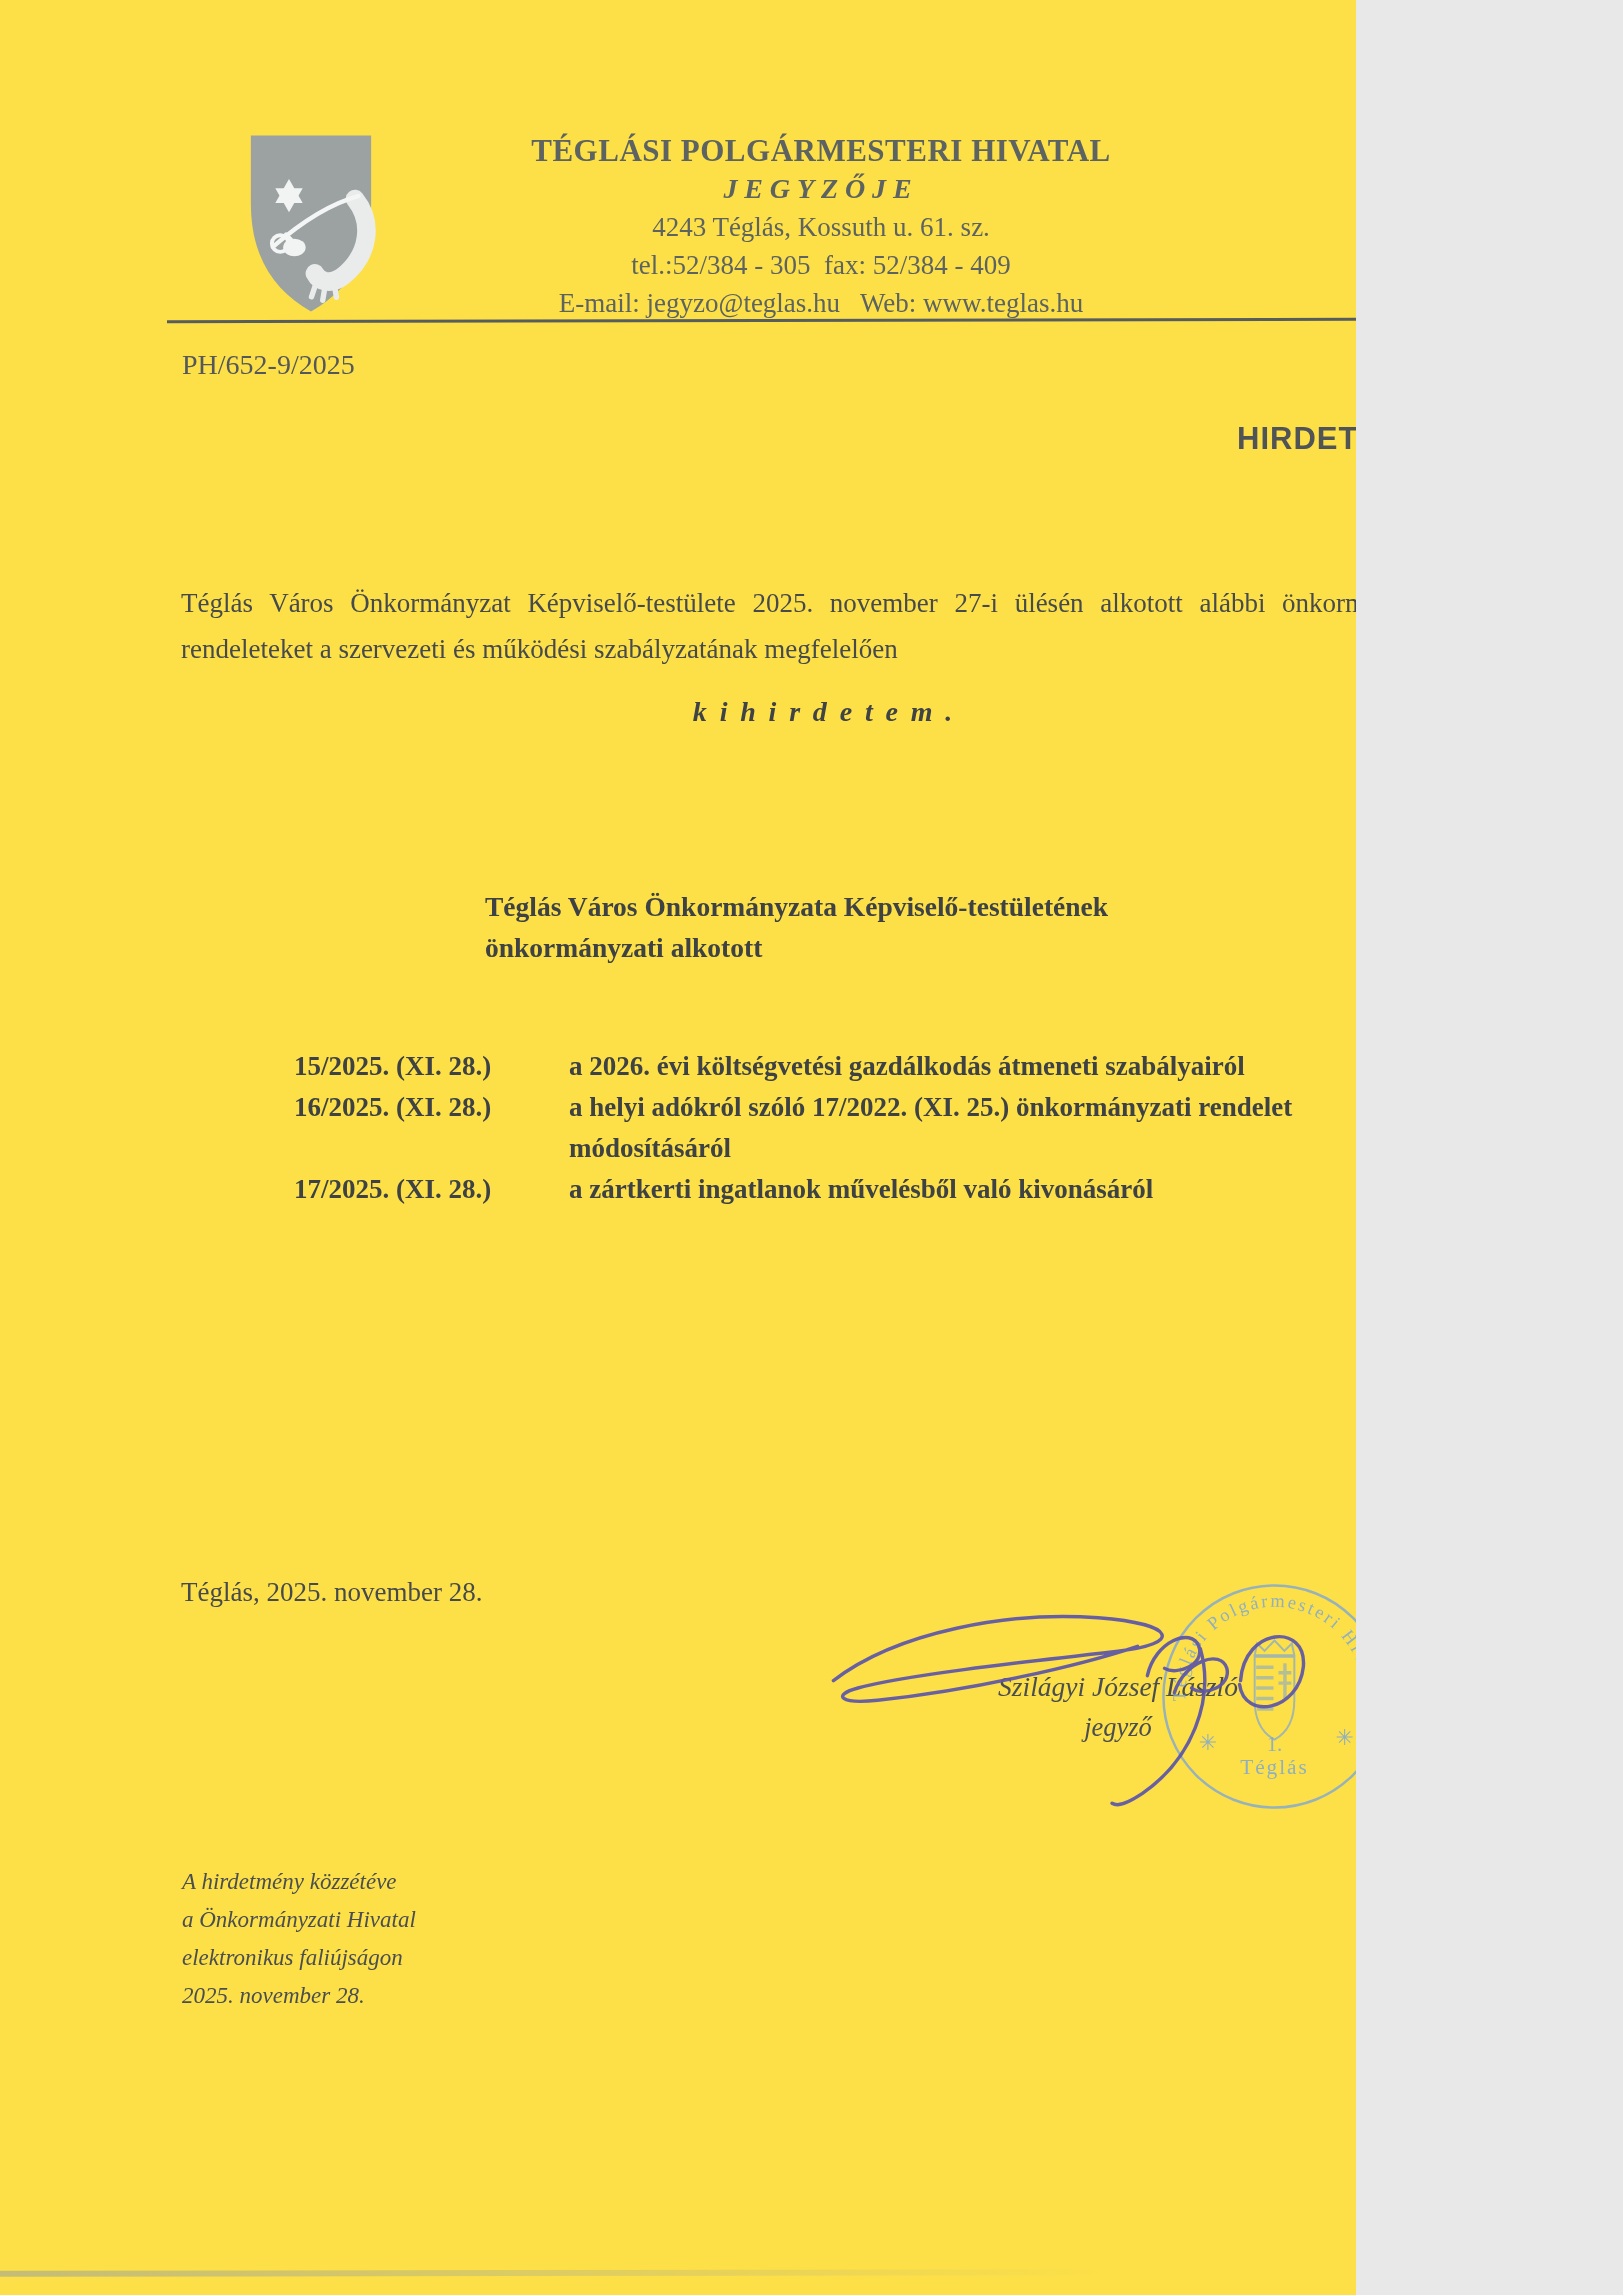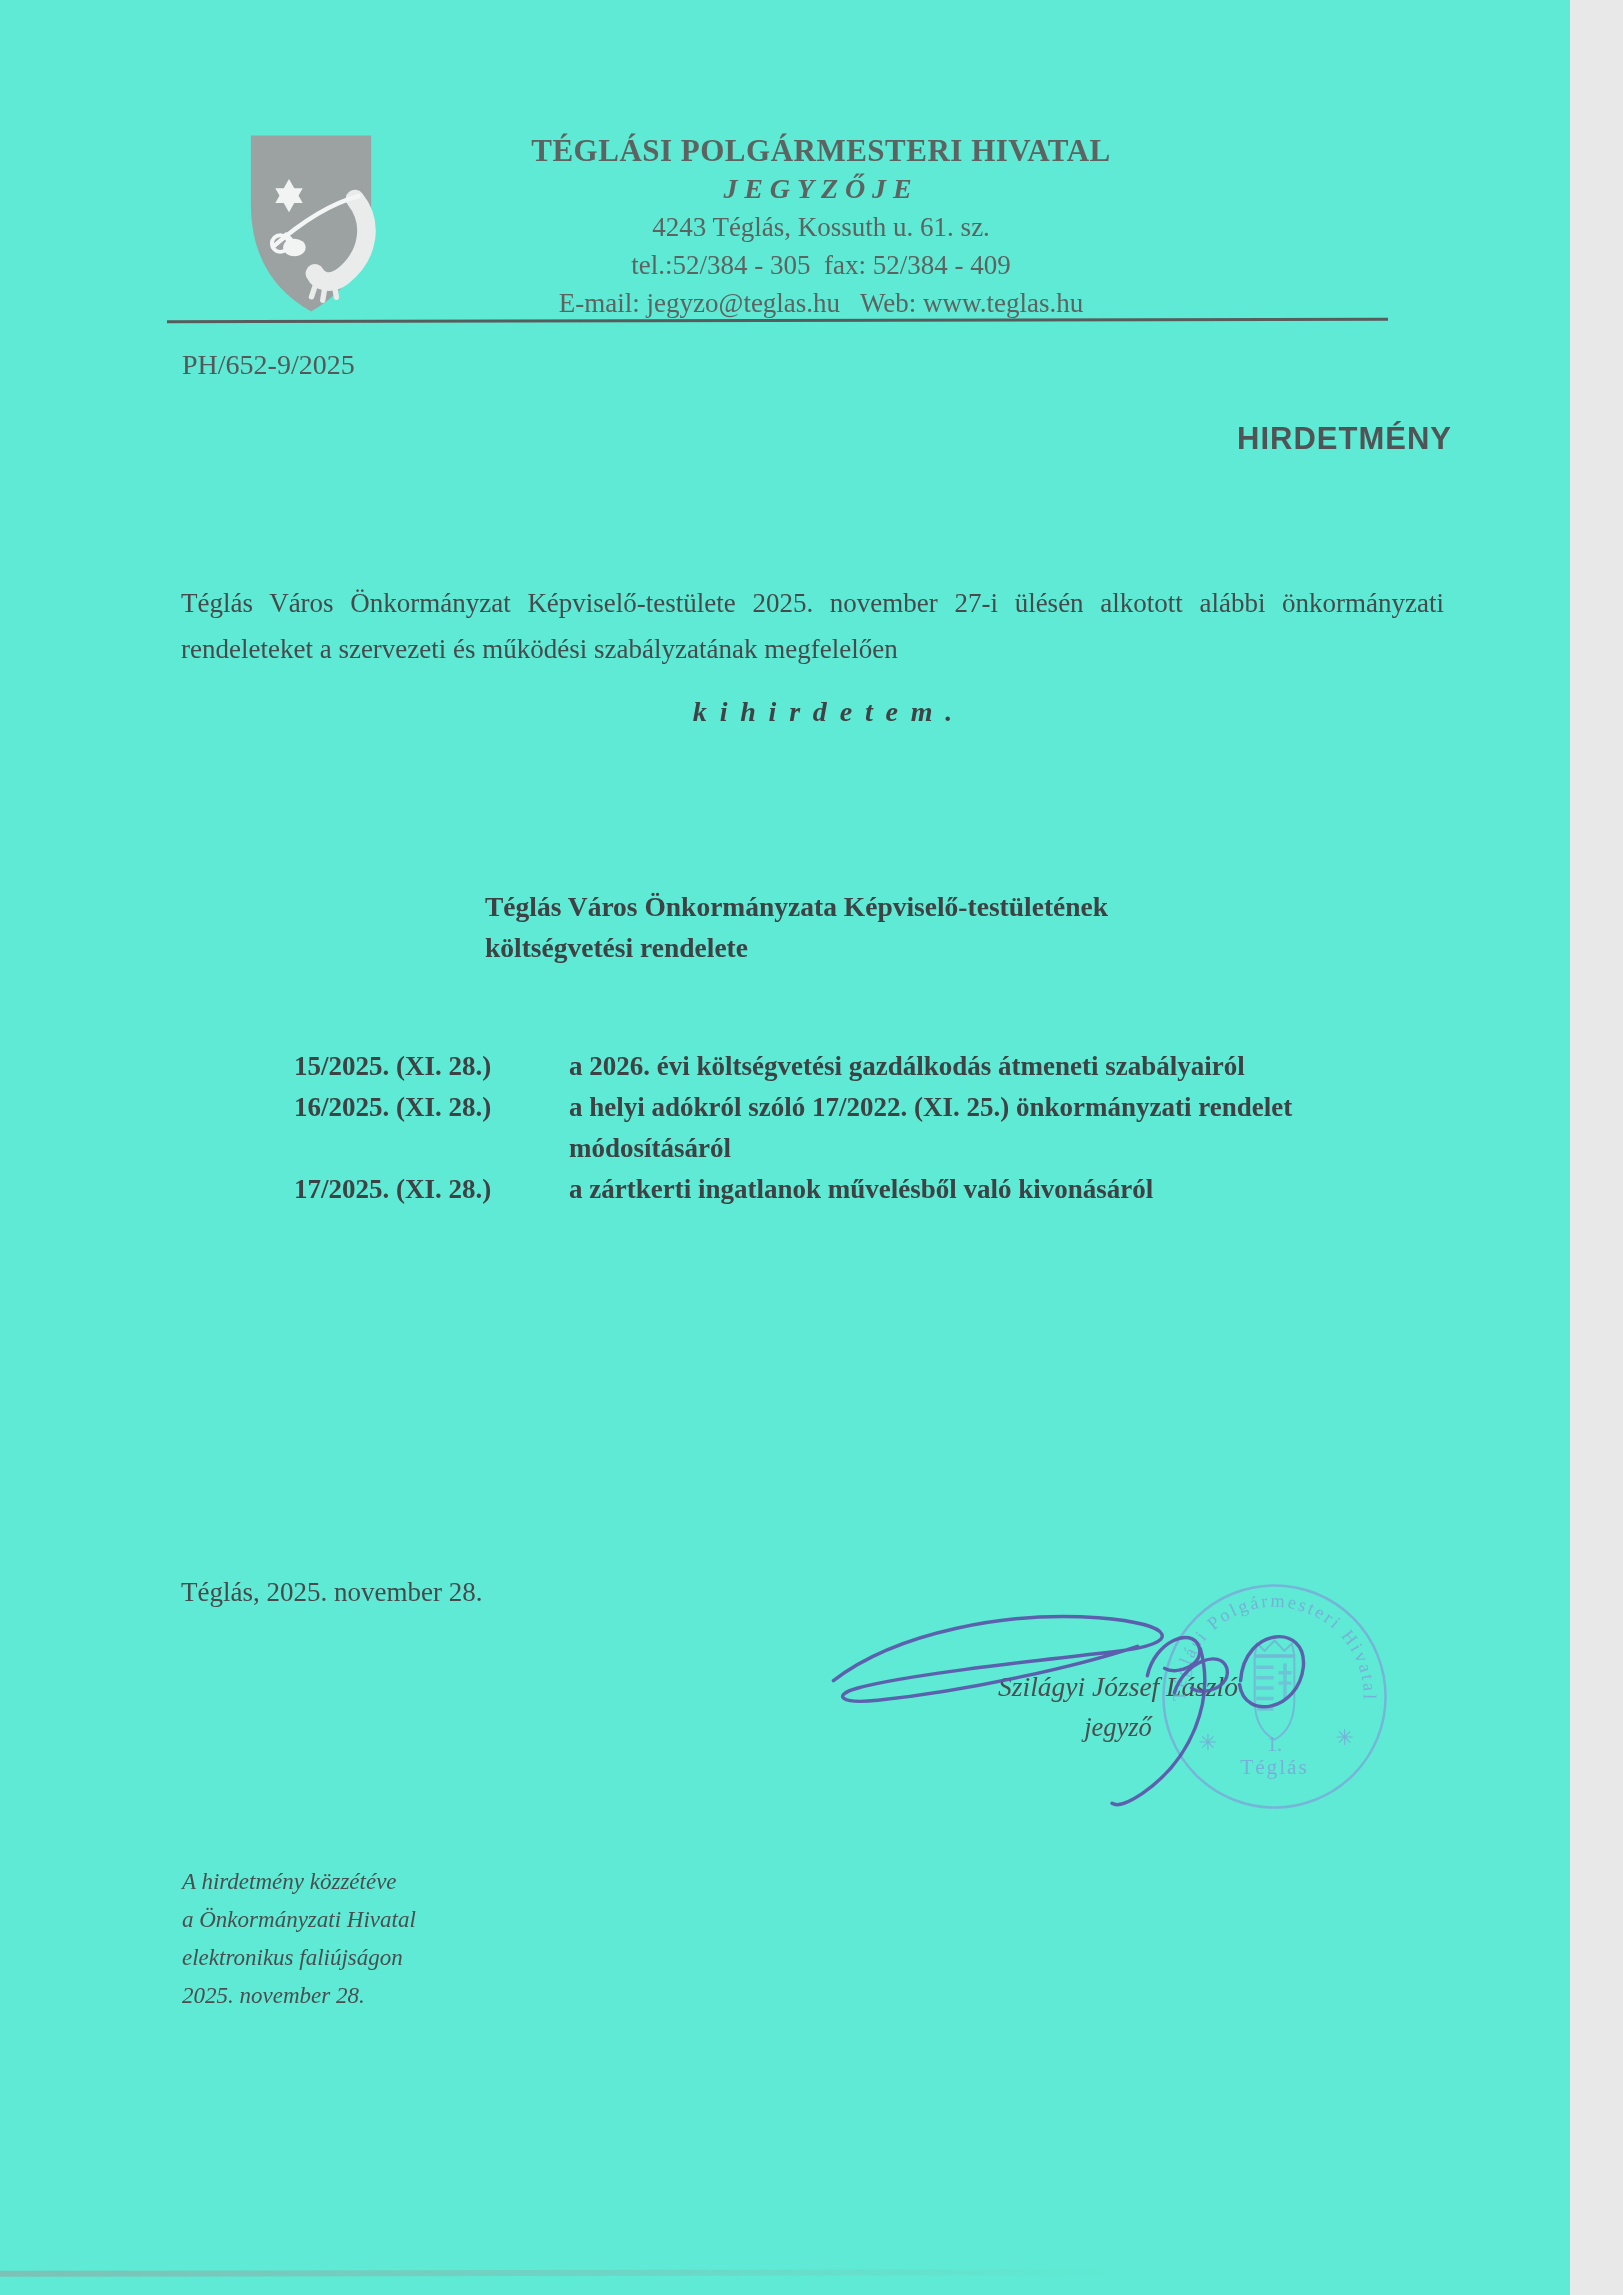--- a/index.html
+++ b/index.html
@@ -1,17 +1,17 @@
 <!DOCTYPE html>
 <html lang="hu" style="font-size:7.8px"><head>
 <meta charset="utf-8">
 <style>
   html,body{margin:0;padding:0;background:#e8e8e8;}
   .page{
-    position:relative;width:1570px;height:2295px;background:#5eead4;overflow:hidden;
+    position:relative;width:1356px;height:2295px;background:#fde047;overflow:hidden;
     font-family:"Liberation Serif","DejaVu Serif",serif;color:#464a4c;
   }
   .abs{position:absolute;}
   .keep-space{white-space:pre-wrap;}
   
   .logo{left:245px;top:129px;width:132px;height:187px;}
   .header-block{left:441px;top:133px;width:760px;text-align:center;color:#5d6361;}
   .office-name{font-size:31px;font-weight:bold;letter-spacing:0.5px;line-height:36px;}
   .office-role{font-size:28px;font-weight:bold;font-style:italic;letter-spacing:6.9px;line-height:39px;}
   .hdr-line{font-size:27px;line-height:38px;}
@@ -83,21 +83,21 @@
 
   <div class="abs doc-title">HIRDETMÉNY</div>
 
   <div class="abs intro">Téglás Város Önkormányzat Képviselő-testülete 2025. november 27-i ülésén alkotott alábbi önkormányzati rendeleteket a szervezeti és működési szabályzatának megfelelően</div>
 
   <div class="abs proclaim">k i h i r d e t e m .</div>
 
 
   <div class="abs council-heading">
     <div>Téglás Város Önkormányzata Képviselő-testületének</div>
-    <div>költségvetési rendelete</div>
+    <div>önkormányzati alkotott</div>
   </div>
 
   <div class="abs decrees">
     <div class="num">15/2025. (XI. 28.)</div>
     <div class="subj">a 2026. évi költségvetési gazdálkodás átmeneti szabályairól</div>
     <div class="num">16/2025. (XI. 28.)</div>
     <div class="subj">a helyi adókról szóló 17/2022. (XI. 25.) önkormányzati rendelet módosításáról</div>
     <div class="num">17/2025. (XI. 28.)</div>
     <div class="subj">a zártkerti ingatlanok művelésből való kivonásáról</div>
   </div>

